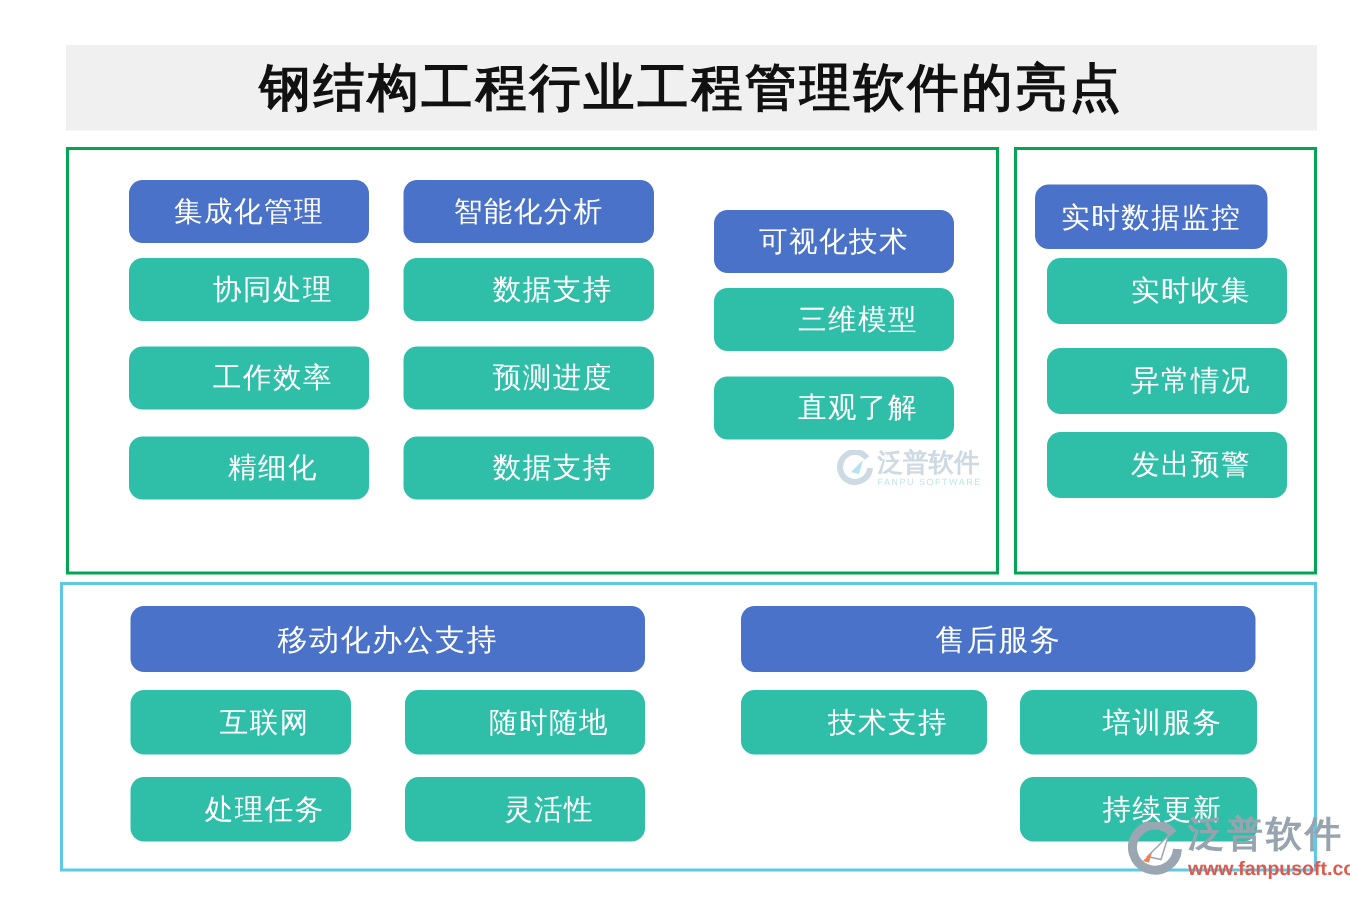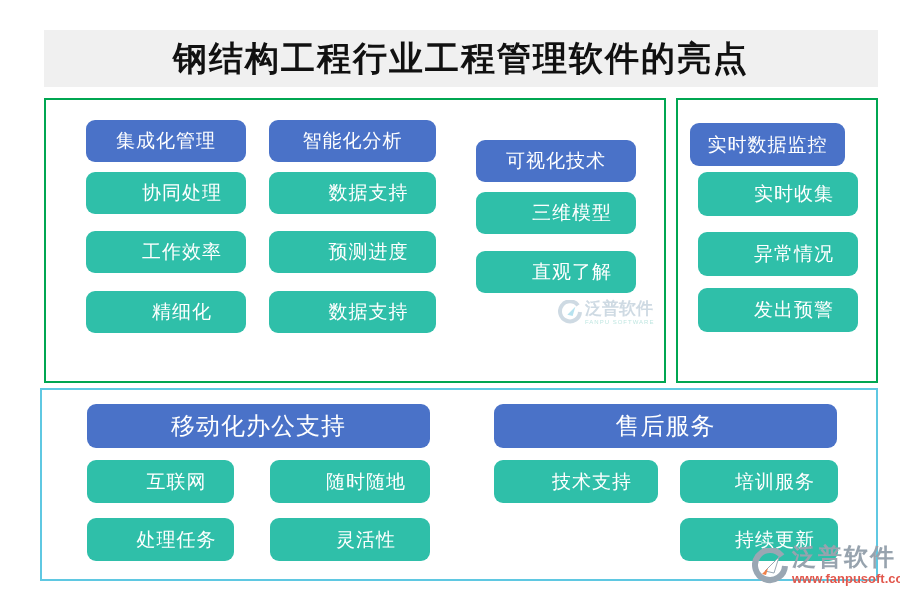--- a/index.html
+++ b/index.html
@@ -21,21 +21,21 @@
   .teal{background:#2fbfa9;padding-left:32px;}
   
   .box-tl .btn{width:160px;height:42px;}
   .tl-c1{left:40px;} .tl-c2{left:223px;width:167px !important;} .tl-c3{left:430px;margin-top:20px;}
   .tl-r1{top:20px;} .tl-r2{top:72px;} .tl-r3{top:131px;} .tl-r4{top:191px;}
   
   .tr-h{left:12px;top:23px;width:155px;height:43px;}
   .tr-i{left:20px;width:160px;height:44px;}
   .tr-r1{top:72px;} .tr-r2{top:132px;} .tr-r3{top:188px;}
   
-  .b-h{top:14px;width:343px;height:44px;font-size:24px;}
+  .b-h{top:14px;width:343px;height:44px;font-size:20px;}
   .b-g1{left:45px;} .b-g2{left:452px;}
   .b-i{height:43px;}
   .b-r1{top:70px;} .b-r2{top:128px;}
   .b-g1a{left:45px;width:147px;} .b-g1b{left:228px;width:160px;}
   .b-g2a{left:452px;width:164px;} .b-g2b{left:638px;width:158px;}
   
   .watermark{position:absolute;left:512px;top:200px;display:flex;align-items:flex-start;
              opacity:0.5;z-index:5;}
   .watermark .wm-icon{width:24px;height:24px;margin-right:3px;}
   .wm-txt{display:flex;flex-direction:column;line-height:1;}

